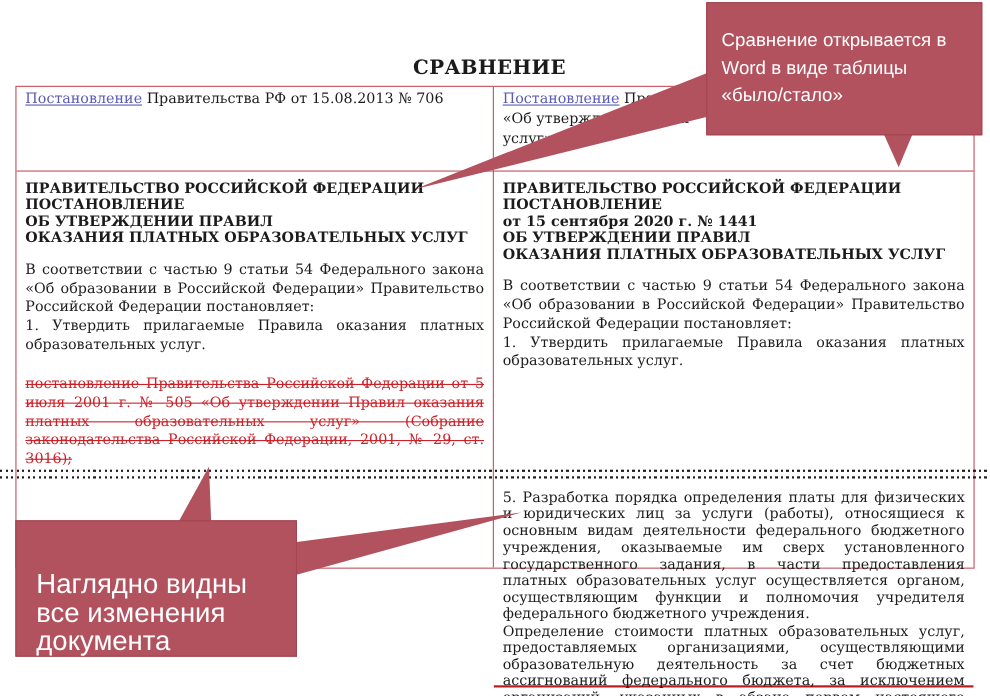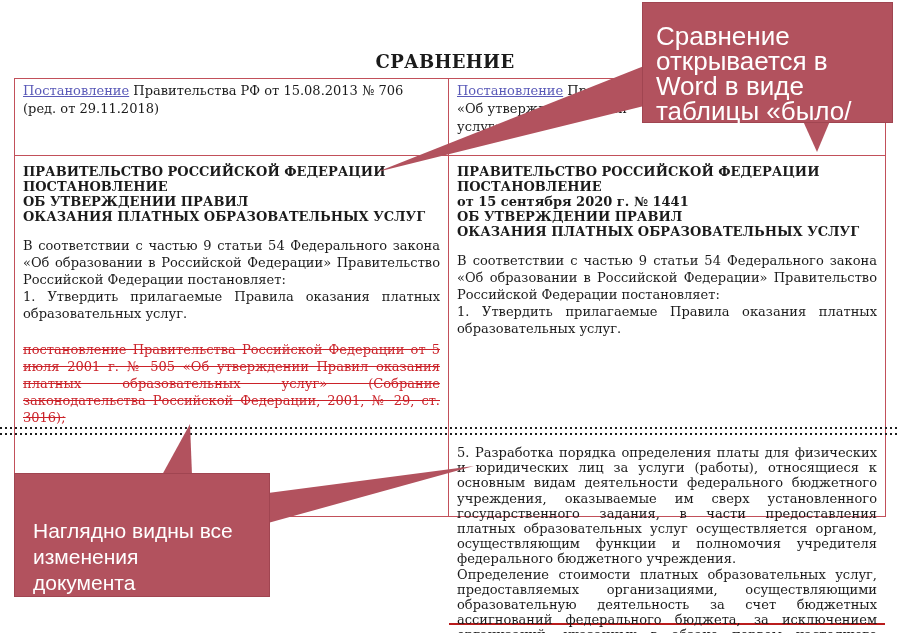--- a/index.html
+++ b/index.html
@@ -42,35 +42,34 @@
     background:repeating-linear-gradient(90deg,#1c1c1c 0 2px,transparent 2px 5px);
   }
   .dots-top{top:427px;}
   .dots-bottom{top:433px;}
   
   .tails-svg{position:absolute;left:0;top:0;z-index:5;pointer-events:none;}
   .callout{
     position:absolute;background:#b2525e;border:1px solid #a04551;box-sizing:border-box;
     color:#ffffff;font-family:"Liberation Sans", sans-serif;z-index:6;
   }
-  .callout-top{left:642px;top:2px;width:251px;height:121px;padding:21px 8px 0 13px;font-size:26px;line-height:25px;}
-  .callout-bottom{left:14px;top:473px;width:256px;height:124px;padding:44px 32px 0 18px;font-size:21px;line-height:26px;}
+  .callout-top{left:642px;top:2px;width:251px;height:121px;padding:21px 8px 0 13px;font-size:17px;line-height:25px;}
+  .callout-bottom{left:14px;top:473px;width:256px;height:124px;padding:44px 32px 0 18px;font-size:25px;line-height:26px;}
 </style>
 </head>
 <body>
 
 <div class="page-title">СРАВНЕНИЕ</div>
 
 <div class="table-frame">
   <div class="v-divider"></div>
   <div class="h-header-border"></div>
 
   <div class="cell hdr-left">
     <span class="doc-link">Постановление</span><span> Правительства РФ от 15.08.2013 № 706</span>
-    <div>(ред. от 29.11.2018)</div>
   </div>
 
   <div class="cell hdr-right">
     <div class="frag"><span class="doc-link">Постановление</span><span> Правительства Р</span></div>
     <div class="frag">«Об утверждении Прави</div>
     <div class="frag">услуг»</div>
   </div>
 
   <div class="cell body-left">
     <div class="doc-heading">

